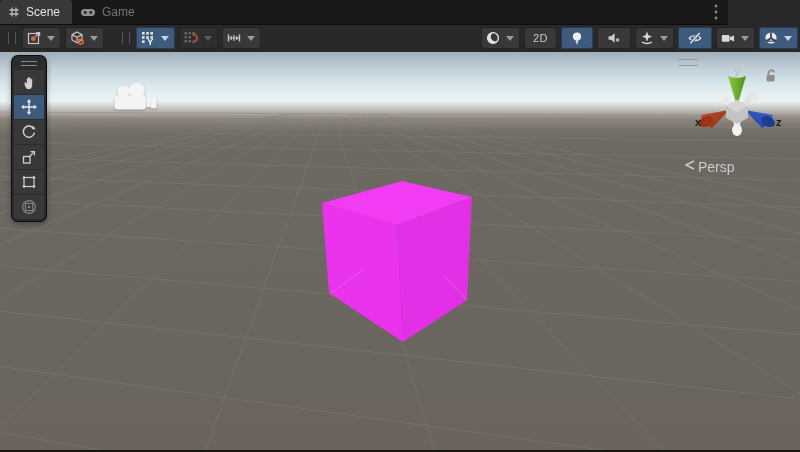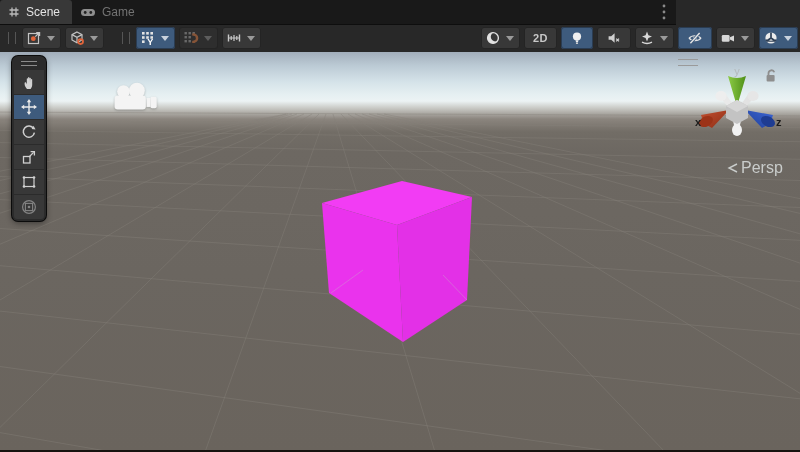--- a/index.html
+++ b/index.html
@@ -1,21 +1,21 @@
 <!DOCTYPE html>
 <html style="--c-accent: #3e5b7d; --c-accent2: #46618c; --c-cube_top: #f23cf4; --c-cube_left: #ea33ed; --c-cube_right: #e330e7; --c-axis_x: #a83a1f; --c-axis_y: #72b82b; --c-axis_z: #2b52b8; --c-ground: #6b6660; --c-grid_line: #85807a;"><head>
 <meta charset="utf-8">
 <style>
   html,body{margin:0;padding:0;background:#111;}
   .stage{position:relative;width:800px;height:452px;overflow:hidden;
          font-family:"Liberation Sans","DejaVu Sans",sans-serif;
          background:#282828;user-select:none;}
 
   
-  .tabbar{position:absolute;left:0;top:0;width:676px;height:24px;background:#191919;
+  .tabbar{position:absolute;left:0;top:0;width:728px;height:24px;background:#191919;
           border-bottom:1px solid #0e0e0e;display:flex;align-items:stretch;}
   .tab{display:flex;align-items:center;gap:6px;padding:0 12px 0 8px;font-size:12px;color:#737373;}
   .tab.active{background:#383838;color:#e4e4e4;border-radius:3px 3px 0 0;}
   .kebab{position:absolute;right:8px;top:3px;width:8px;height:18px;}
 
   
   .toolbar{position:absolute;left:0;top:25px;width:800px;height:27px;background:#282828;
            border-bottom:1px solid #0c0c0c;}
   .cluster{position:absolute;top:2px;height:22px;display:flex;align-items:center;gap:4px;}
   .cluster.left{left:6px;}
@@ -25,21 +25,21 @@
         padding:0 3px;box-shadow:0 0 0 1px #242424 inset;}
   .tbtn .ic{width:18px;height:18px;display:flex;align-items:center;justify-content:center;}
   .arr{width:0;height:0;border-left:4px solid transparent;border-right:4px solid transparent;
        border-top:5px solid #9a9a9a;margin:0 3px;}
   .tbtn.split .arr{margin-left:4px;}
   .tbtn.disabled{background:#2e2e2e;}
   .tbtn.disabled .ic{opacity:.55;}
   .tbtn.disabled .arr{border-top-color:#5d5d5d;}
   .tbtn.on{background:var(--c-accent,#3e5b7d);box-shadow:0 0 0 1px #2a3c52 inset;}
   .tbtn.split.on .arr{border-top-color:#c9d2dd;}
-  .lbl2d{font-size:11px;font-weight:bold;color:#c8c8c8;padding:0 6px;letter-spacing:.5px;}
+  .lbl2d{font-size:11px;font-weight:normal;color:#c8c8c8;padding:0 6px;letter-spacing:.5px;}
 
   
   .scene{position:absolute;left:0;top:52px;width:800px;height:400px;
     background:linear-gradient(to bottom,
       #a2aebb 0px,#bccbd5 14px,#d5e3e9 30px,#e5efF1 42px,#ecf3f4 49px,
       #c4c4bf 57px,#8b857e 67px,#726d66 80px,#6d6862 100px,#6b6660 220px,#6a645d 400px);}
   .scene svg.world{position:absolute;left:0;top:0;}
   .bottom-edge{position:absolute;left:0;bottom:0;width:800px;height:2px;background:#17130f;}
 
   
@@ -51,22 +51,22 @@
   .tool:first-of-type{border-radius:3px 3px 0 0;}
   .tool:last-of-type{border-radius:0 0 3px 3px;margin-bottom:0;}
   .tool.on{background:var(--c-accent,#3e5b7d);}
   .tool.dim svg{opacity:.5;}
 
   
   .gizmo-grip{position:absolute;left:678px;top:7px;width:20px;height:5px;
               border-top:1.5px solid #9a9a9a;border-bottom:1.5px solid #9a9a9a;}
   .lock{position:absolute;left:764px;top:16px;width:16px;height:16px;}
   .gizmo{position:absolute;left:688px;top:14px;width:100px;height:80px;}
-  .persp{position:absolute;left:727px;top:107px;display:flex;align-items:center;gap:3px;
-         color:#c9cccb;font-size:16px;}
+  .persp{position:absolute;left:684px;top:107px;display:flex;align-items:flex-start;gap:3px;
+         color:#c9cccb;font-size:14px;}
   .cam{position:absolute;left:112px;top:30px;width:46px;height:32px;filter:drop-shadow(0 1px 1px rgba(0,0,0,.25));}
 </style>
 </head>
 <body>
 
 <div class="stage">
 
   <div class="tabbar">
     <div class="tab active">
       <svg width="12" height="12" viewBox="0 0 12 12">

